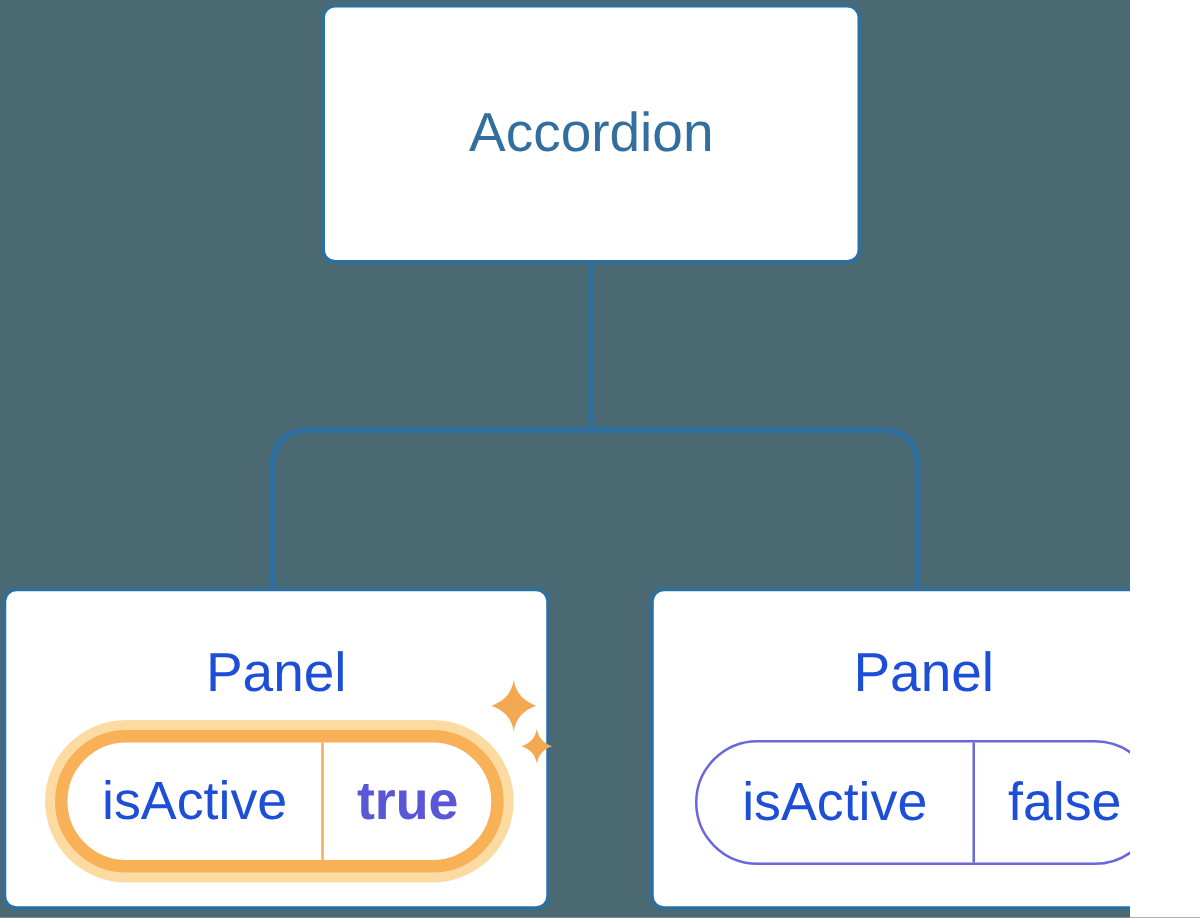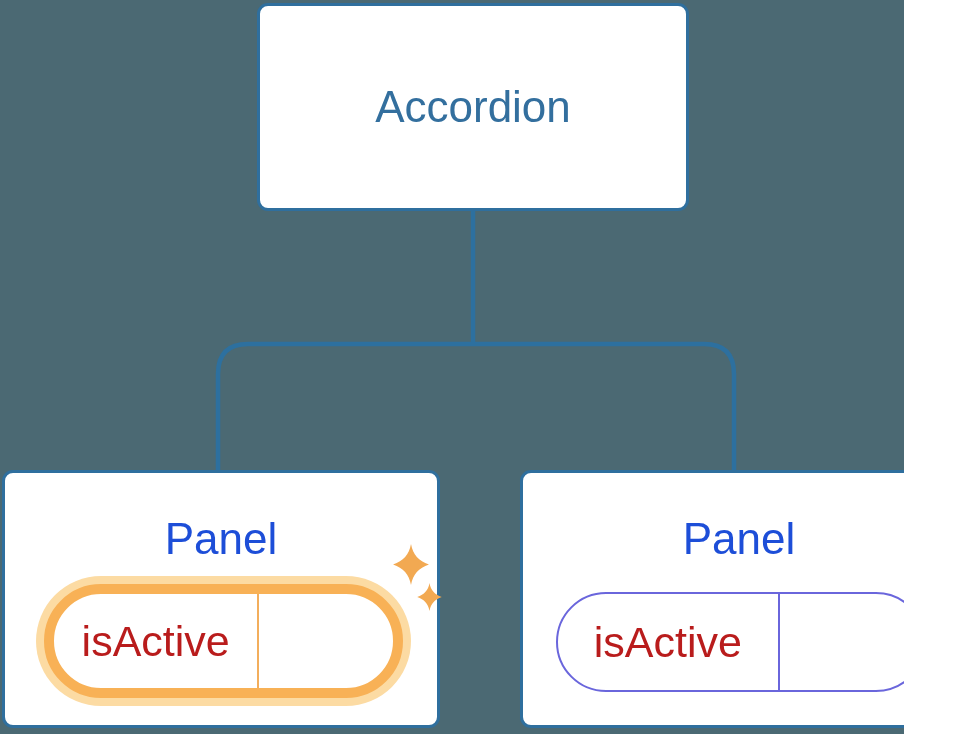--- a/index.html
+++ b/index.html
@@ -63,21 +63,21 @@
   .pill-inactive {
     left: 33px; top: 119px;
     width: 370px; height: 100px;
     border: 2px solid #6a66dc;
   }
   .pill-cell {
     display: flex;
     align-items: center;
     justify-content: center;
     font-size: 43px;
-    color: #b91c1c;
+    color: #1d4ed8;
   }
   .pill-cell.key { flex: 0 0 60%; }
   .pill-cell.val { flex: 1 1 auto; }
   .pill-cell.val.bold { font-weight: 700; color: #5a57d6; }
   .pill-divider { flex: 0 0 2px; }
   .pill-divider.orange { background: #f3ae5c; }
   .pill-divider.purple { background: #6a66dc; }
   .sparkle { position: absolute; }
   .sparkle-big   { left: 388px; top: 71px;  width: 36px; height: 41px; }
   .sparkle-small { left: 412px; top: 110px; width: 25px; height: 28px; }
@@ -95,32 +95,34 @@
   <div class="node node-root">
     <span class="root-label">Accordion</span>
   </div>
 
   <div class="node node-panel-left">
     <div class="node-title">Panel</div>
 
     <div class="pill pill-active">
       <span class="pill-cell key">isActive</span>
       <span class="pill-divider orange"></span>
+      <span class="pill-cell val bold">true</span>
     </div>
 
     <svg class="sparkle sparkle-big" viewBox="0 0 28 32">
       <path d="M14 0 C15.5 8.5 20 13 28 16 C20 19 15.5 23.5 14 32 C12.5 23.5 8 19 0 16 C8 13 12.5 8.5 14 0 Z" fill="#f2a952"></path>
     </svg>
     <svg class="sparkle sparkle-small" viewBox="0 0 28 32">
       <path d="M14 0 C15.5 8.5 20 13 28 16 C20 19 15.5 23.5 14 32 C12.5 23.5 8 19 0 16 C8 13 12.5 8.5 14 0 Z" fill="#f2a952"></path>
     </svg>
   </div>
 
   <div class="node node-panel-right">
     <div class="node-title">Panel</div>
 
     <div class="pill pill-inactive">
       <span class="pill-cell key">isActive</span>
       <span class="pill-divider purple"></span>
+      <span class="pill-cell val">false</span>
     </div>
   </div>
 
 </div>
 
 </body></html>

